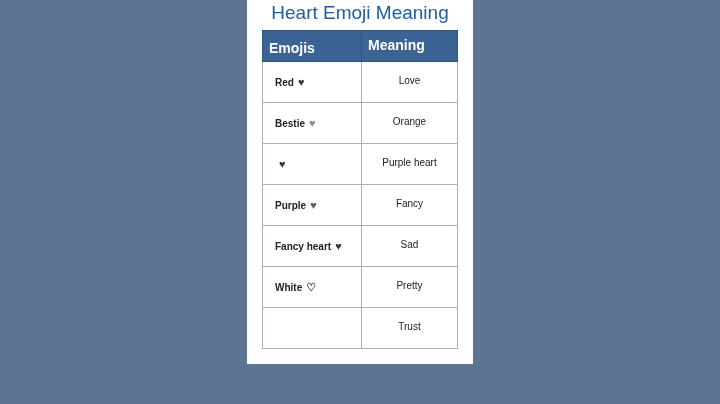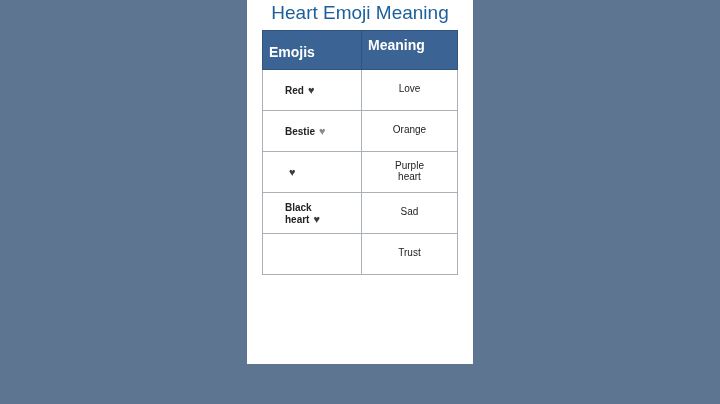--- a/index.html
+++ b/index.html
@@ -31,27 +31,27 @@
     background: #3b6394;
     color: #ffffff;
     font-weight: bold;
     font-size: 14px;
     text-align: left;
     height: 27px;
     padding: 0 6px;
     border: 1px solid #2f5480;
   }
   th.c1 { width: 86px; padding-top: 3px; }
-  th.c2 { padding-bottom: 11px; }
+  th.c2 { padding-bottom: 3px; }
   td {
     height: 37px;
     border: 1px solid #a9b0b8;
     font-size: 10px;
     color: #222;
-    padding: 0 22px;
+    padding: 0 12px;
     vertical-align: middle;
   }
   td.c1 { font-weight: bold; }
   td.c2 { padding-bottom: 3px; text-align: center; }
   .heart { font-size: 11px; margin-left: 4px; }
   .heart.dark { color: #3a3a3a; }
   .heart.gray { color: #8a8a8a; }
   .heart.mid  { color: #5a5a5a; }
   .heart.outline { color: #3a3a3a; }
   .heart.only { margin-left: 4px; }
@@ -75,22 +75,30 @@
       </tr>
       <tr>
         <td class="c1"><span>Bestie</span><span class="heart gray">♥</span></td>
         <td class="c2">Orange</td>
       </tr>
       <tr>
         <td class="c1"><span></span><span class="heart dark only">♥</span></td>
         <td class="c2">Purple heart</td>
       </tr>
       <tr>
-        <td class="c1"><span>Black heart</span><span class="heart dark">♥</span></td>
+        <td class="c1"><span>Purple</span><span class="heart mid">♥</span></td>
+        <td class="c2">Fancy</td>
+      </tr>
+      <tr>
+        <td class="c1"><span>Fancy heart</span><span class="heart dark">♥</span></td>
         <td class="c2">Sad</td>
+      </tr>
+      <tr>
+        <td class="c1"><span>White</span><span class="heart outline">♡</span></td>
+        <td class="c2">Pretty</td>
       </tr>
       <tr>
         <td class="c1"></td>
         <td class="c2">Trust</td>
       </tr>
     </tbody>
   </table>
 </div>
 
 </body></html>

